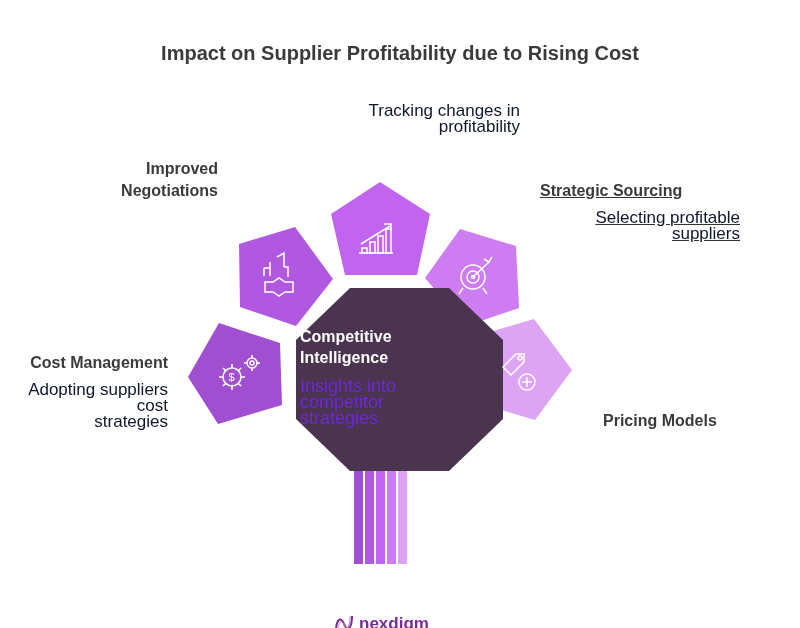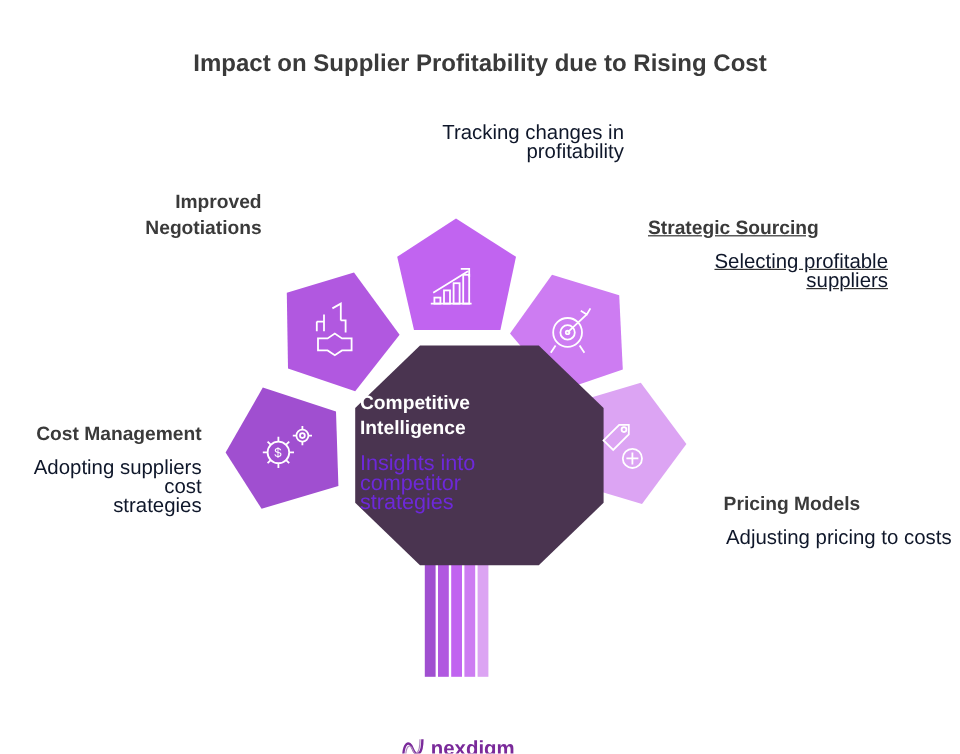--- a/index.html
+++ b/index.html
@@ -95,21 +95,20 @@
   <p><span>Tracking changes in</span><br><span>profitability</span></p>
 </div>
 
 <div class="lbl l" style="left:540px; width:200px; top:180px;text-decoration:underline;">
   <h3>Strategic Sourcing</h3>
   <p><span>Selecting profitable</span><br><span>suppliers</span></p>
 </div>
 
 <div class="lbl l" style="left:603px; width:190px; top:370px;margin-top:40px;">
   <h3>Pricing Models</h3>
-  <p>Adjusting pricing to costs</p>
 </div>
 
 <div class="logo">
   <svg width="22" height="22" viewBox="0 0 22 22">
     <path d="M3 19 C3 6, 8 3, 11 11 C14 19, 19 16, 19 3" stroke="#7a2a9a" stroke-width="2" fill="none"></path>
     <path d="M5 19 C5 8, 9 6, 11 12 C13 18, 17 15, 17 3" stroke="#b08ac0" stroke-width="1" fill="none"></path>
   </svg>
   <span>nexdigm</span>
 </div>
 

